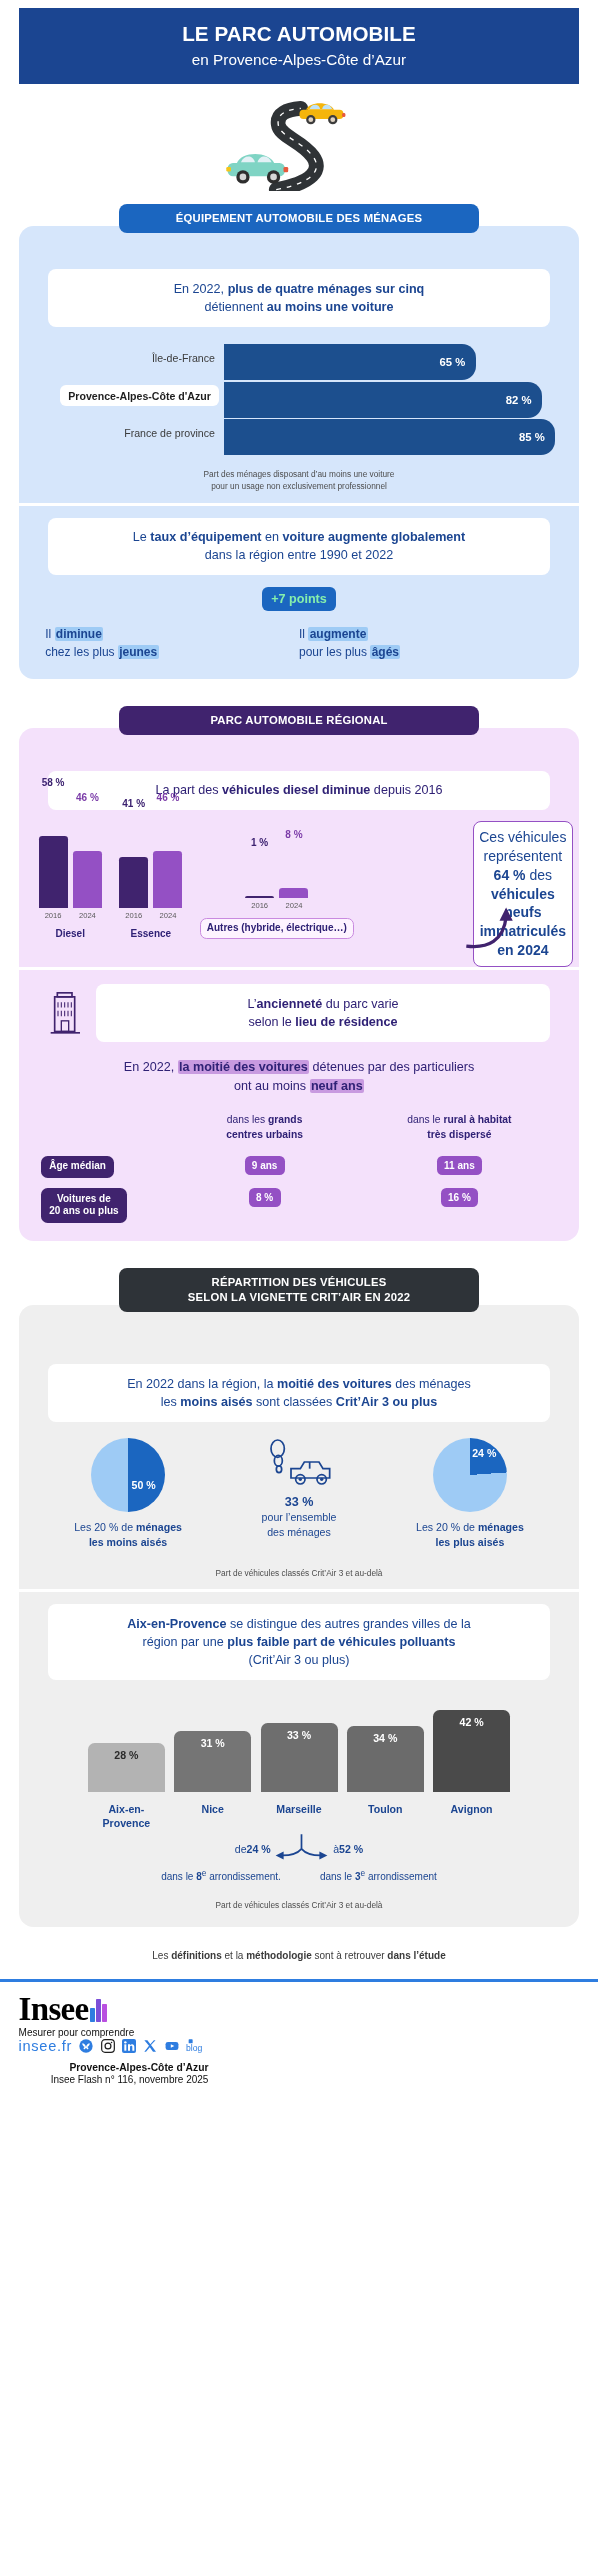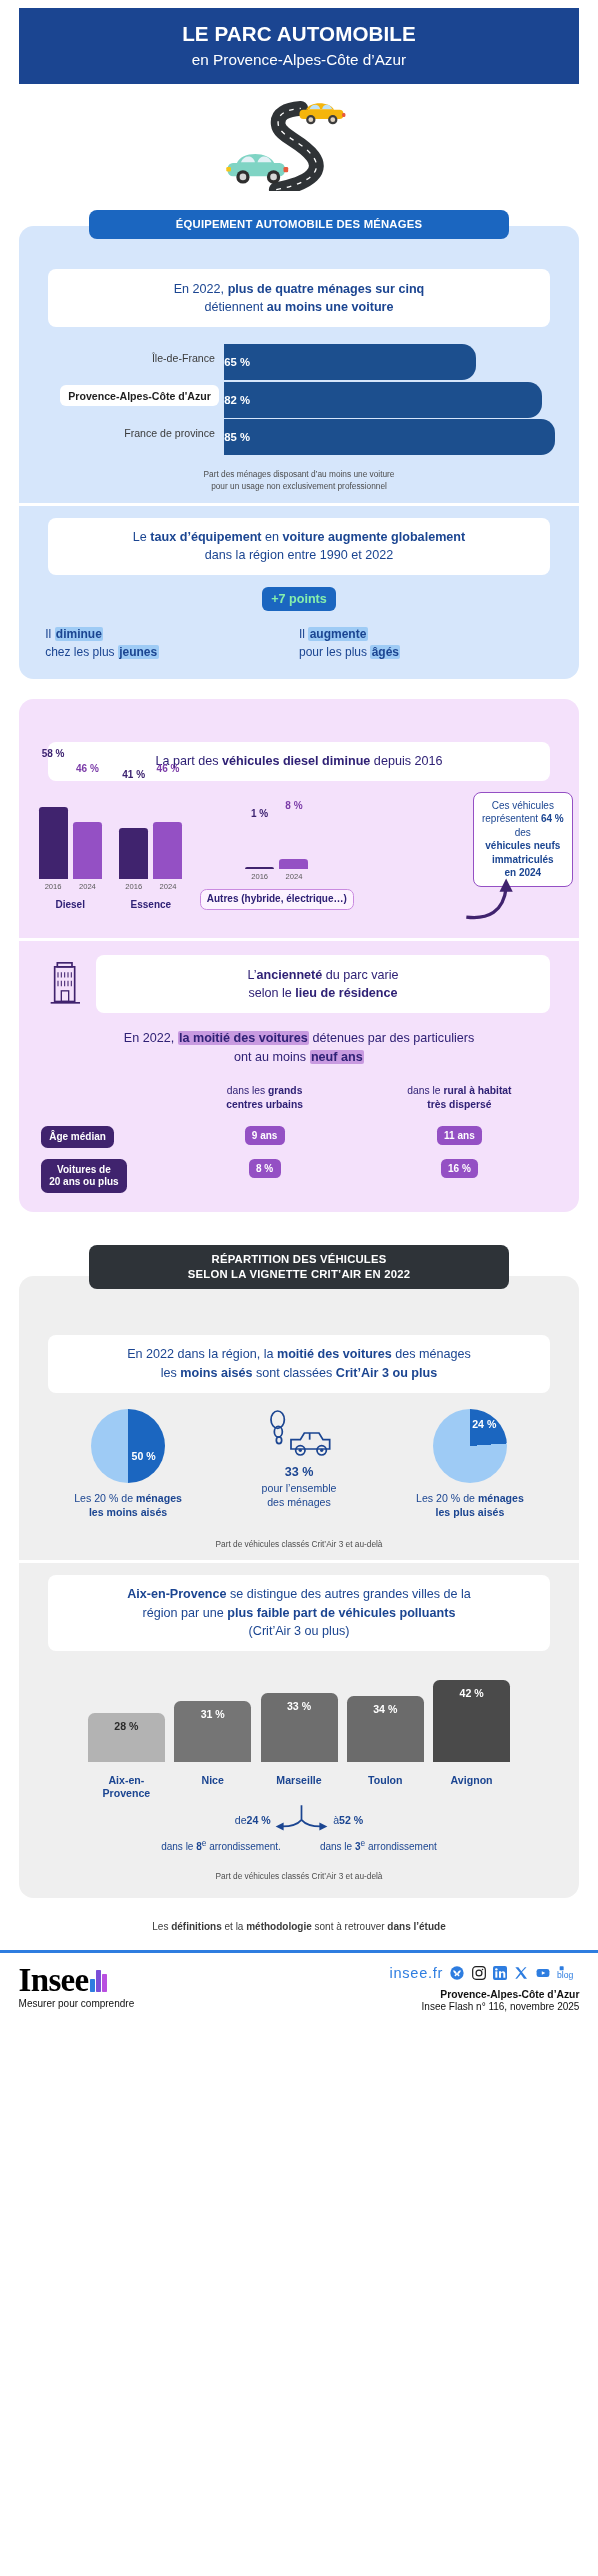--- a/index.html
+++ b/index.html
@@ -37,23 +37,23 @@
 
   
   .section { margin: 0 18.6px; position: relative; }
   .section-body { border-radius: 14.6px; padding: 0 0 12px 0; }
   .sec-blue  { background: #d6e6fb; }
   .sec-purple{ background: #f4e1fb; }
   .sec-grey  { background: #efefef; }
 
   .band {
     position: relative;
-    width: 420px;
+    width: 360px;
     margin: 0 auto;
-    top: 13px;
+    top: 7px;
     border-radius: 8px;
     text-align: center;
     color: #fff;
     font-weight: bold;
     font-size: 11.3px;
     padding: 7.3px 9.3px;
     letter-spacing: 0.2px;
     z-index: 3;
     line-height: 1.3;
   }
@@ -94,21 +94,21 @@
   }
   .hbar-label.pill {
     background: #fff; border-radius: 6px; padding: 4.7px 8px;
     font-weight: bold; color: #1f1f1f; margin-right: 5.3px; width: auto;
     margin-left: auto;
   }
   .hbar-labelwrap { width: 199px; display: flex; justify-content: flex-end; align-items: center; }
   .hbar-track { flex: 1; height: 28px; position: relative; }
   .hbar {
     height: 36px; background: #1c4f8e; border-radius: 0 14px 14px 0;
-    display: flex; align-items: center; 
+    display: flex; align-items: center; justify-content: flex-end;
     color: #fff; font-weight: bold; font-size: 11.3px; padding-right: 10.6px;
   }
 
   
   .points-badge {
     display: block; width: 74px; margin: 12px auto 0 auto;
     background: #1b66c0; color: #86efac; font-weight: bold; font-size: 12.6px;
     border-radius: 6px; text-align: center; padding: 4.7px 0;
   }
   .two-cols { display: flex; margin-top: 14.6px; padding: 0 26.6px 5.3px 26.6px; }
@@ -130,21 +130,21 @@
   .vyears { display: flex; gap: 5.3px; margin-top: 3.3px; }
   .vyear { width: 29px; text-align: center; font-size: 7.6px; color: #5a5a5a; }
   .vcat { margin-top: 8px; font-size: 10px; font-weight: bold; color: #2f2175; text-align: center; }
   .vcat.boxed {
     background: #fdf3ff; border: 1.3px solid #c98ae0; border-radius: 6.6px;
     padding: 3.3px 6px; line-height: 1.25;
   }
   .callout {
     position: absolute; right: 6.6px; top: -5.3px; width: 100px;
     background: #fff; border: 1.7px solid #9450c4; border-radius: 8px;
-    padding: 6px 5.3px; font-size: 10px; line-height: 1.35; text-align: center; color: #1b4591;
+    padding: 6px 5.3px; font-size: 14px; line-height: 1.35; text-align: center; color: #1b4591;
   }
   .callout-arrow { position: absolute; right: 41px; top: 80px; }
 
   
   .resid-head { display: flex; align-items: center; margin-top: 14.6px; padding: 0 29px; }
   .resid-head .whitecard { margin: 0 0 0 12px; flex: 1; }
   .grid3 { display: flex; margin-top: 17.3px; padding: 0 22.6px; }
   .g-lab { width: 126px; }
   .g-col { flex: 1; text-align: center; }
   .g-head { font-size: 10.3px; line-height: 1.4; color: #2f2175; min-height: 32px; }
@@ -181,21 +181,21 @@
     font-size: 10.6px; display: flex; justify-content: center; padding-top: 6.6px;
   }
   .city-name { margin-top: 6.6px; font-size: 10.6px; font-weight: bold; color: #1b4591; text-align: center; line-height: 1.25; }
   .arrow-note { margin-top: 4px; padding: 0 26.6px; }
   .arrow-line { display: flex; align-items: center; justify-content: center; gap: 0; font-size: 10.6px; color: #1b4591; }
   .arrow-sub { display: flex; justify-content: center; gap: 39px; font-size: 10px; color: #1b4591; margin-top: 2.7px; }
 
   
   .methodo { text-align: center; font-size: 10px; color: #3b3b3b; margin: 22.6px 0 18.6px 0; }
   .footer-rule { height: 2.7px; background: #2e7de0; margin: 0 0 0 0; }
-  .footer { display: flex; align-items: flex-start; padding: 12px 18.6px 12px 18.6px; }
+  .footer { display: flex; align-items: flex-start; padding: 12px 18.6px 12px 18.6px; flex-direction: column; }
   .logo-wrap { width: 219px; }
   .logo-row { display: flex; align-items: flex-end; }
   .logo-text { font-family: "Liberation Serif", serif; font-weight: bold; font-size: 33px; color: #000; letter-spacing: -0.7px; line-height: .95; }
   .logo-bars { display: flex; align-items: flex-end; gap: 1.3px; margin-left: 2px; margin-bottom: 4px; }
   .lb { width: 4.7px; border-radius: 0.7px; }
   .logo-tag { font-size: 10px; color: #111; margin-top: 1.3px; }
   .foot-right { flex: 1; text-align: right; }
   .foot-links { display: flex; align-items: center; justify-content: flex-end; gap: 7.3px; }
   .foot-site { font-size: 14.6px; color: #2e7de0; letter-spacing: 0.7px; }
   .sicon { width: 14px; height: 14px; display: inline-flex; align-items: center; justify-content: center; }
@@ -311,20 +311,21 @@
           <span>Il </span><span class="hl-blue">augmente</span><br>
           <span>pour les plus </span><span class="hl-blue">âgés</span>
         </div>
       </div>
     </div>
   </div>
 
   <div class="gap"></div>
 
   <div class="section">
+    <div class="band band-purple">PARC AUTOMOBILE RÉGIONAL</div>
     <div class="section-body sec-purple">
       <div class="band-spacer"></div>
 
       <div class="whitecard purple-text">
         <span>La part des </span><b>véhicules diesel diminue</b><span> depuis 2016</span>
       </div>
 
       <div class="vchart">
         <div class="vgroup">
           <div class="vbars">

